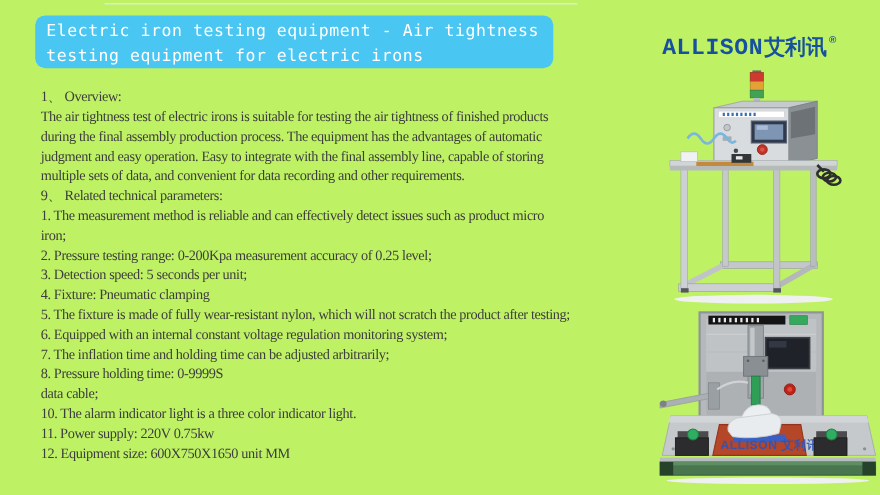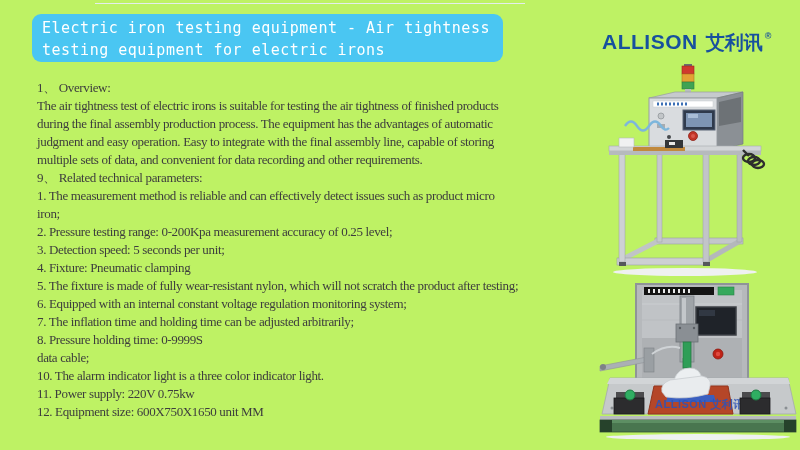--- a/index.html
+++ b/index.html
@@ -15,22 +15,22 @@
   .banner {
     position:absolute; left:32px; top:14px; width:471px; height:48px;
     background:#4ac6f2; border-radius:9px; color:#ffffff;
     font-family:"DejaVu Sans Mono", monospace; font-size:15px;
     line-height:22px; padding:3px 0 0 10px; letter-spacing:0.5px;
   }
   .logo {
     position:absolute; left:602px; top:30px; width:190px;
     color:#17509e; font-weight:bold; white-space:nowrap;
   }
-  .logo .wordmark { font-size:21px; letter-spacing:0.5px; }
-  .logo .cjk { font-size:19px; margin-left:8px; }
+  .logo .wordmark { font-size:21px; letter-spacing:0.5px;font-family:Liberation Mono, monospace; }
+  .logo .cjk { font-size:19px; margin-left:1px; }
   .logo sup { font-size:9px; font-weight:bold; vertical-align:10px; margin-left:2px; }
   .content {
     position:absolute; left:37px; top:79px; width:560px;
     font-size:13px; line-height:18px; color:#3d3d3d; letter-spacing:-0.35px;
   }
   .content .tl { white-space:nowrap; height:18px;font-family:Liberation Serif, serif; }
   .photo { position:absolute; }
   svg { display:block; }
 </style>
 </head>

